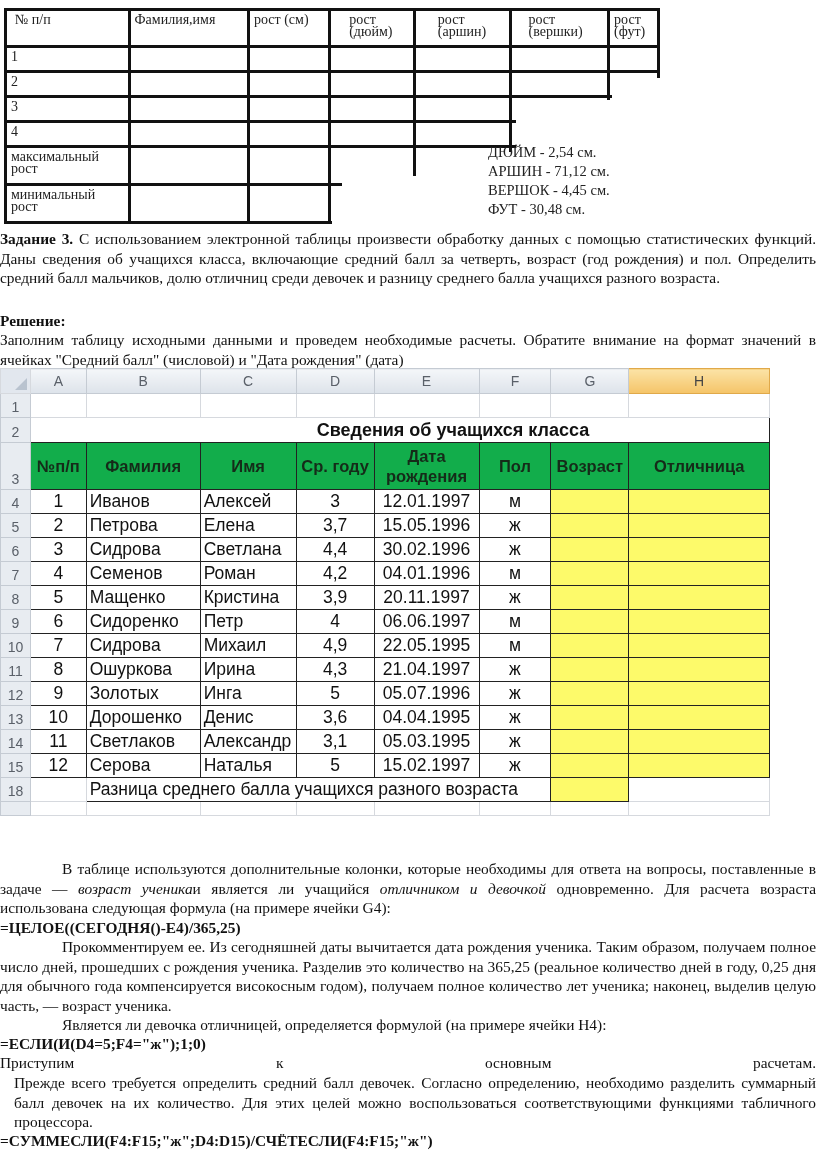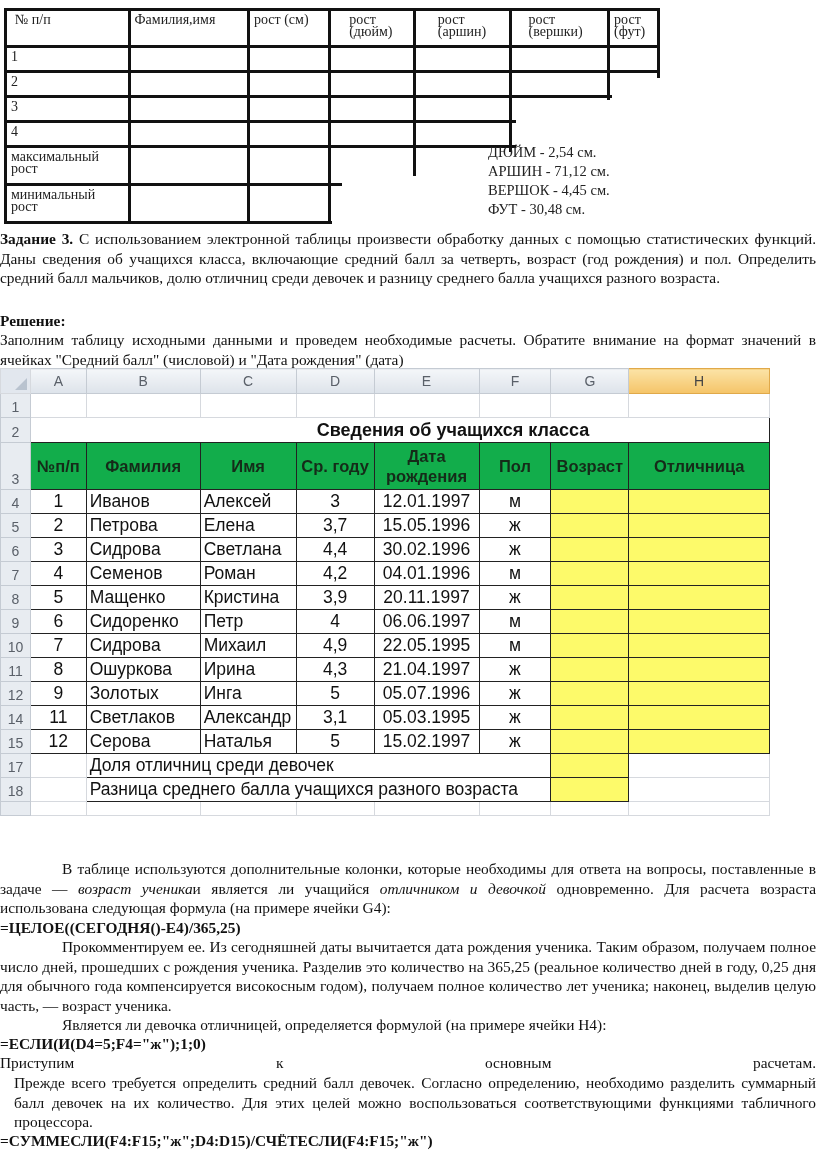--- a/index.html
+++ b/index.html
@@ -289,20 +289,31 @@
           <td class="c b ctr">9</td>
           <td class="c b">Золотых</td>
           <td class="c b">Инга</td>
           <td class="c b ctr">5</td>
           <td class="c b ctr">05.07.1996</td>
           <td class="c b ctr">ж</td>
           <td class="yel"></td>
           <td class="yel"></td>
         </tr>
         <tr style="height: 24px;">
+          <td class="rowh">13</td>
+          <td class="c b ctr">10</td>
+          <td class="c b">Дорошенко</td>
+          <td class="c b">Денис</td>
+          <td class="c b ctr">3,6</td>
+          <td class="c b ctr">04.04.1995</td>
+          <td class="c b ctr">ж</td>
+          <td class="yel"></td>
+          <td class="yel"></td>
+        </tr>
+        <tr style="height: 24px;">
           <td class="rowh">14</td>
           <td class="c b ctr">11</td>
           <td class="c b">Светлаков</td>
           <td class="c b">Александр</td>
           <td class="c b ctr">3,1</td>
           <td class="c b ctr">05.03.1995</td>
           <td class="c b ctr">ж</td>
           <td class="yel"></td>
           <td class="yel"></td>
         </tr>
@@ -312,27 +323,20 @@
           <td class="c b">Серова</td>
           <td class="c b">Наталья</td>
           <td class="c b ctr">5</td>
           <td class="c b ctr">15.02.1997</td>
           <td class="c b ctr">ж</td>
           <td class="yel"></td>
           <td class="yel"></td>
         </tr>
       </tbody>
     <tbody id="summary-rows">
-        <tr style="height: 24px;">
-          <td class="rowh">17</td>
-          <td class="blank"></td>
-          <td class="lbl" colspan="5">Доля отличниц среди девочек</td>
-          <td class="yel"></td>
-          <td class="blank"></td>
-        </tr>
         <tr style="height: 24px;">
           <td class="rowh">18</td>
           <td class="blank"></td>
           <td class="lbl" colspan="5">Разница среднего балла учащихся разного  возраста</td>
           <td class="yel"></td>
           <td class="blank"></td>
         </tr>
       </tbody>
     <tbody>
         <tr style="height:14px">

